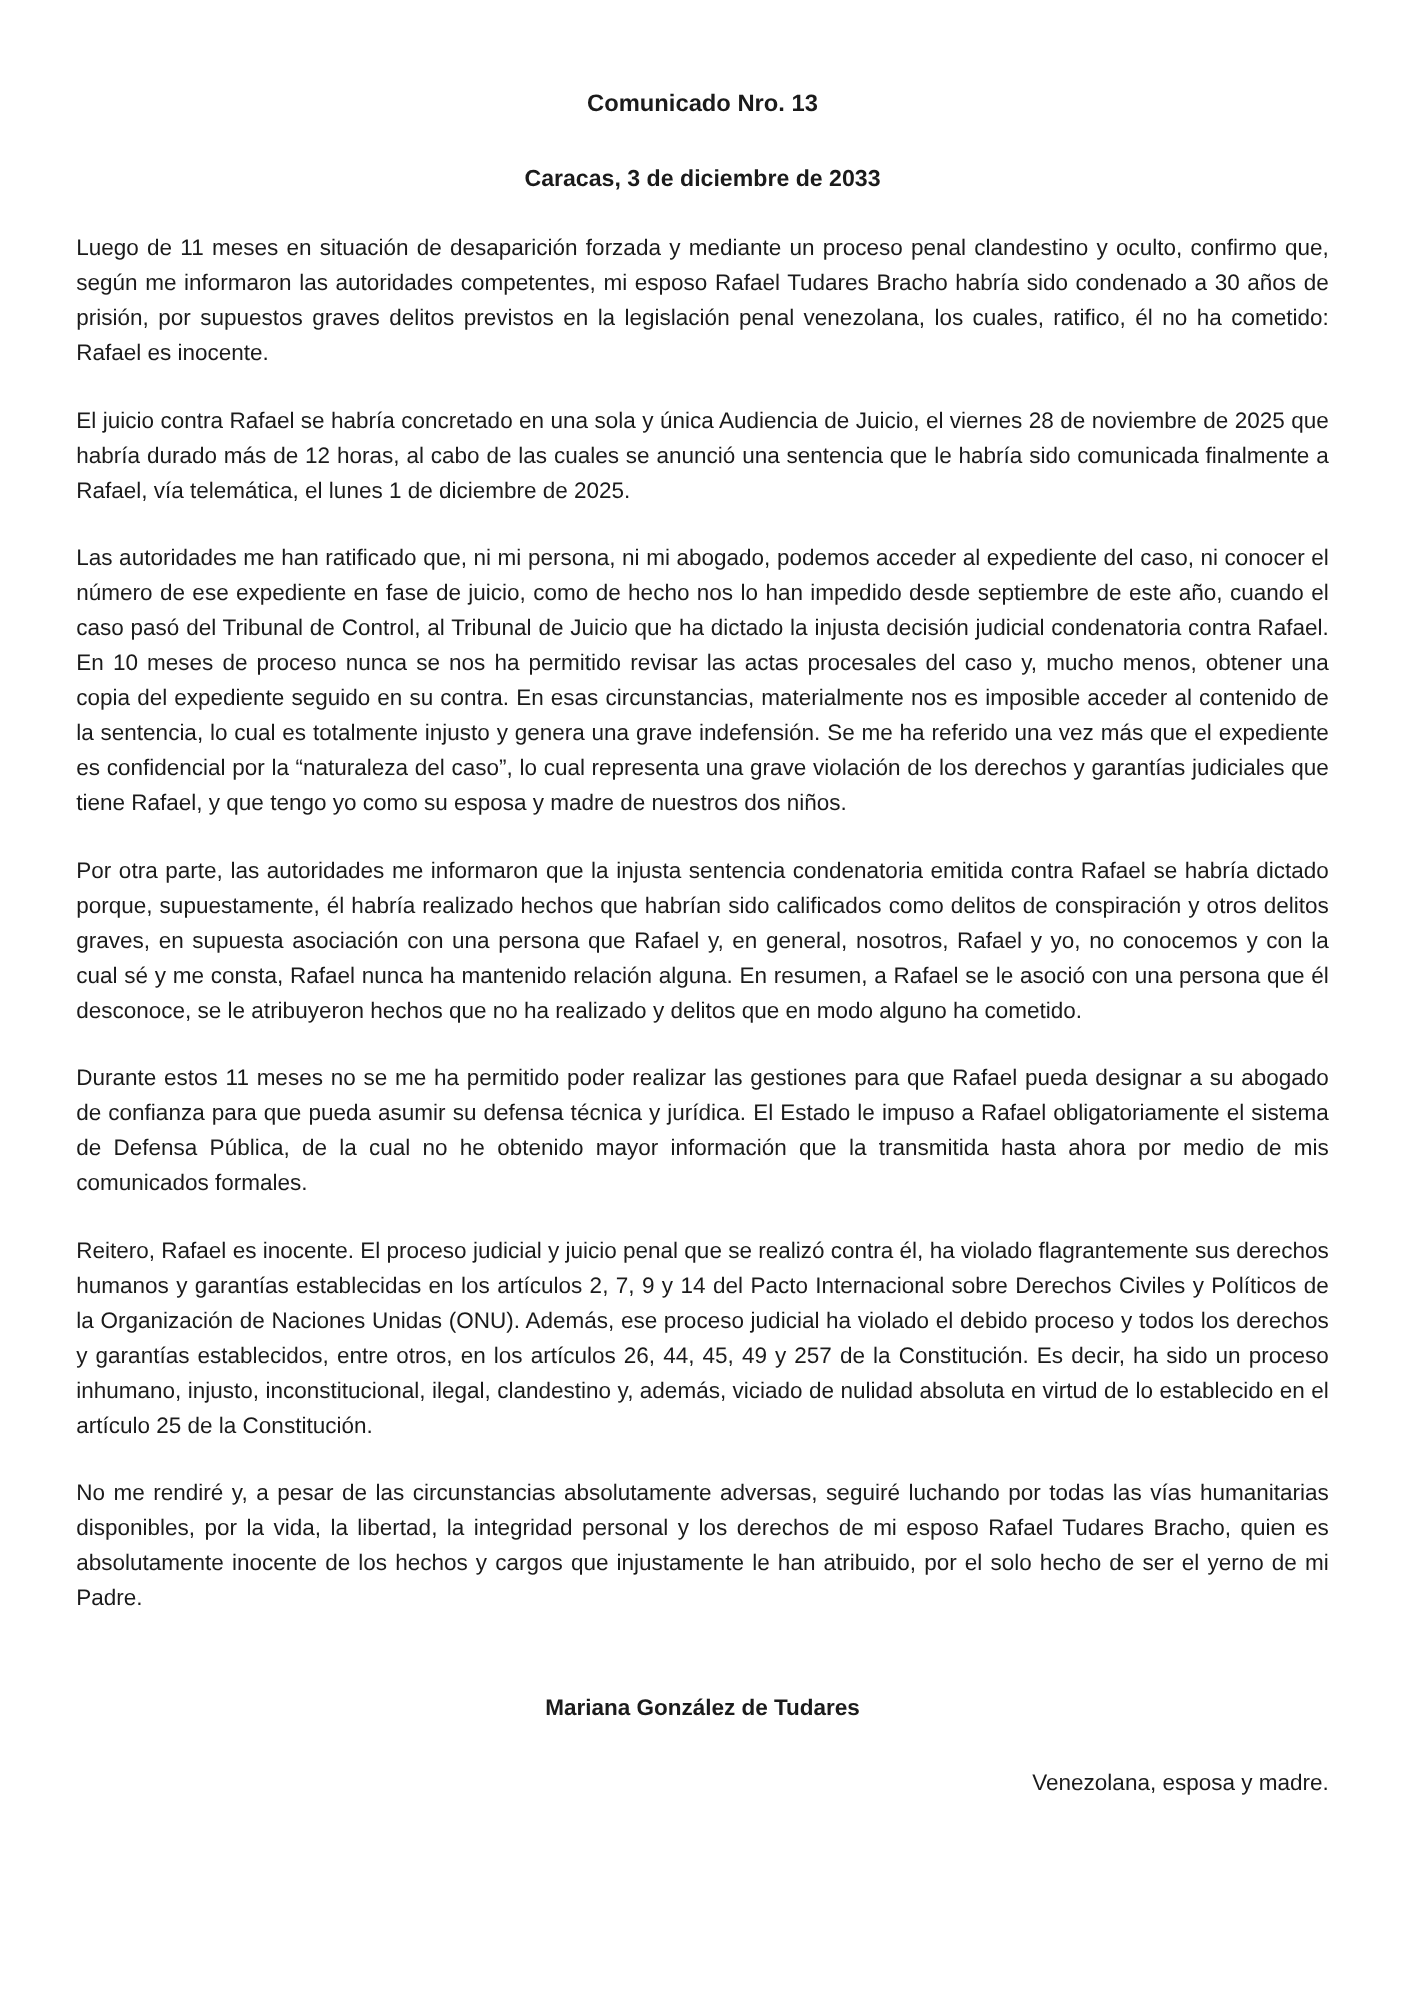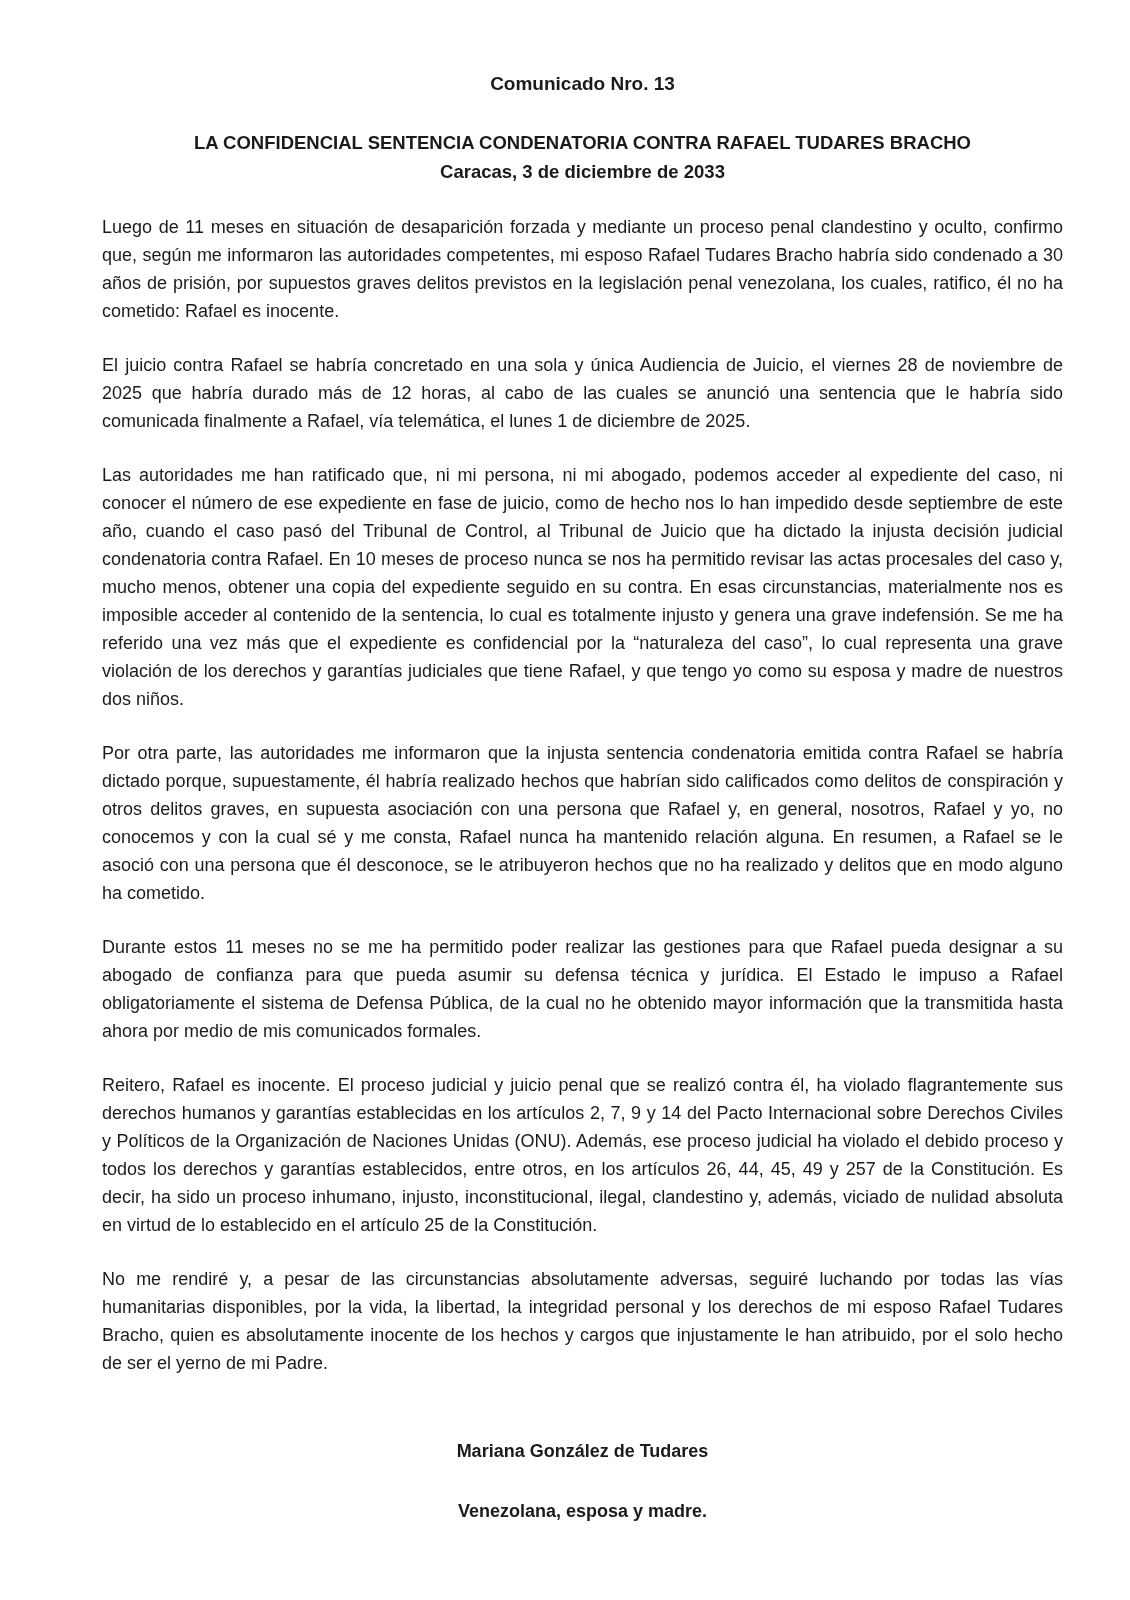--- a/index.html
+++ b/index.html
@@ -11,21 +11,21 @@
     position: relative;
     width: 1130px;
     height: 1600px;
     margin: 0 auto;
     box-sizing: border-box;
     background: #ffffff;
     color: #1b1b1b;
     font-family: "Liberation Sans", "DejaVu Sans", sans-serif;
     font-size: 18px;
     line-height: 28px;
-    padding: 70px 67px 0 102px;
+    padding: 70px 67px 0 61px;
     overflow: hidden;
   }
   .doc-title {
     margin: 0 0 30px 0;
     text-align: center;
     font-weight: bold;
     font-size: 19px;
     line-height: 28px;
   }
   .doc-heading {
@@ -42,33 +42,32 @@
     margin: 0 0 26px 0;
     text-align: justify;
   }
   .signature-name {
     margin: 60px 0 0 0;
     text-align: center;
     font-weight: bold;
   }
   .signature-role {
     margin: 32px 0 0 0;
-    text-align: center;
-    font-weight: bold;
+    text-align: right;
+    font-weight: normal;
   }
 </style>
 </head>
 <body>
 
 <div class="page">
 
   <h1 class="doc-title">Comunicado Nro. 13</h1>
 
   <h2 class="doc-heading">
-    <span class="heading-line">LA CONFIDENCIAL SENTENCIA CONDENATORIA CONTRA RAFAEL TUDARES BRACHO</span>
     <span class="heading-line">Caracas, 3 de diciembre de 2033</span>
   </h2>
 
   <p class="body-paragraph">Luego de 11 meses en situación de desaparición forzada y mediante un proceso penal clandestino y oculto, confirmo que, según me informaron las autoridades competentes, mi esposo Rafael Tudares Bracho habría sido condenado a 30 años de prisión, por supuestos graves delitos previstos en la legislación penal venezolana, los cuales, ratifico, él no ha cometido: Rafael es inocente.</p>
 
   <p class="body-paragraph">El juicio contra Rafael se habría concretado en una sola y única Audiencia de Juicio, el viernes 28 de noviembre de 2025 que habría durado más de 12 horas, al cabo de las cuales se anunció una sentencia que le habría sido comunicada finalmente a Rafael, vía telemática, el lunes 1 de diciembre de 2025.</p>
 
   <p class="body-paragraph">Las autoridades me han ratificado que, ni mi persona, ni mi abogado, podemos acceder al expediente del caso, ni conocer el número de ese expediente en fase de juicio, como de hecho nos lo han impedido desde septiembre de este año, cuando el caso pasó del Tribunal de Control, al Tribunal de Juicio que ha dictado la injusta decisión judicial condenatoria contra Rafael. En 10 meses de proceso nunca se nos ha permitido revisar las actas procesales del caso y, mucho menos, obtener una copia del expediente seguido en su contra. En esas circunstancias, materialmente nos es imposible acceder al contenido de la sentencia, lo cual es totalmente injusto y genera una grave indefensión. Se me ha referido una vez más que el expediente es confidencial por la “naturaleza del caso”, lo cual representa una grave violación de los derechos y garantías judiciales que tiene Rafael, y que tengo yo como su esposa y madre de nuestros dos niños.</p>
 
   <p class="body-paragraph">Por otra parte, las autoridades me informaron que la injusta sentencia condenatoria emitida contra Rafael se habría dictado porque, supuestamente, él habría realizado hechos que habrían sido calificados como delitos de conspiración y otros delitos graves, en supuesta asociación con una persona que Rafael y, en general, nosotros, Rafael y yo, no conocemos y con la cual sé y me consta, Rafael nunca ha mantenido relación alguna. En resumen, a Rafael se le asoció con una persona que él desconoce, se le atribuyeron hechos que no ha realizado y delitos que en modo alguno ha cometido.</p>

